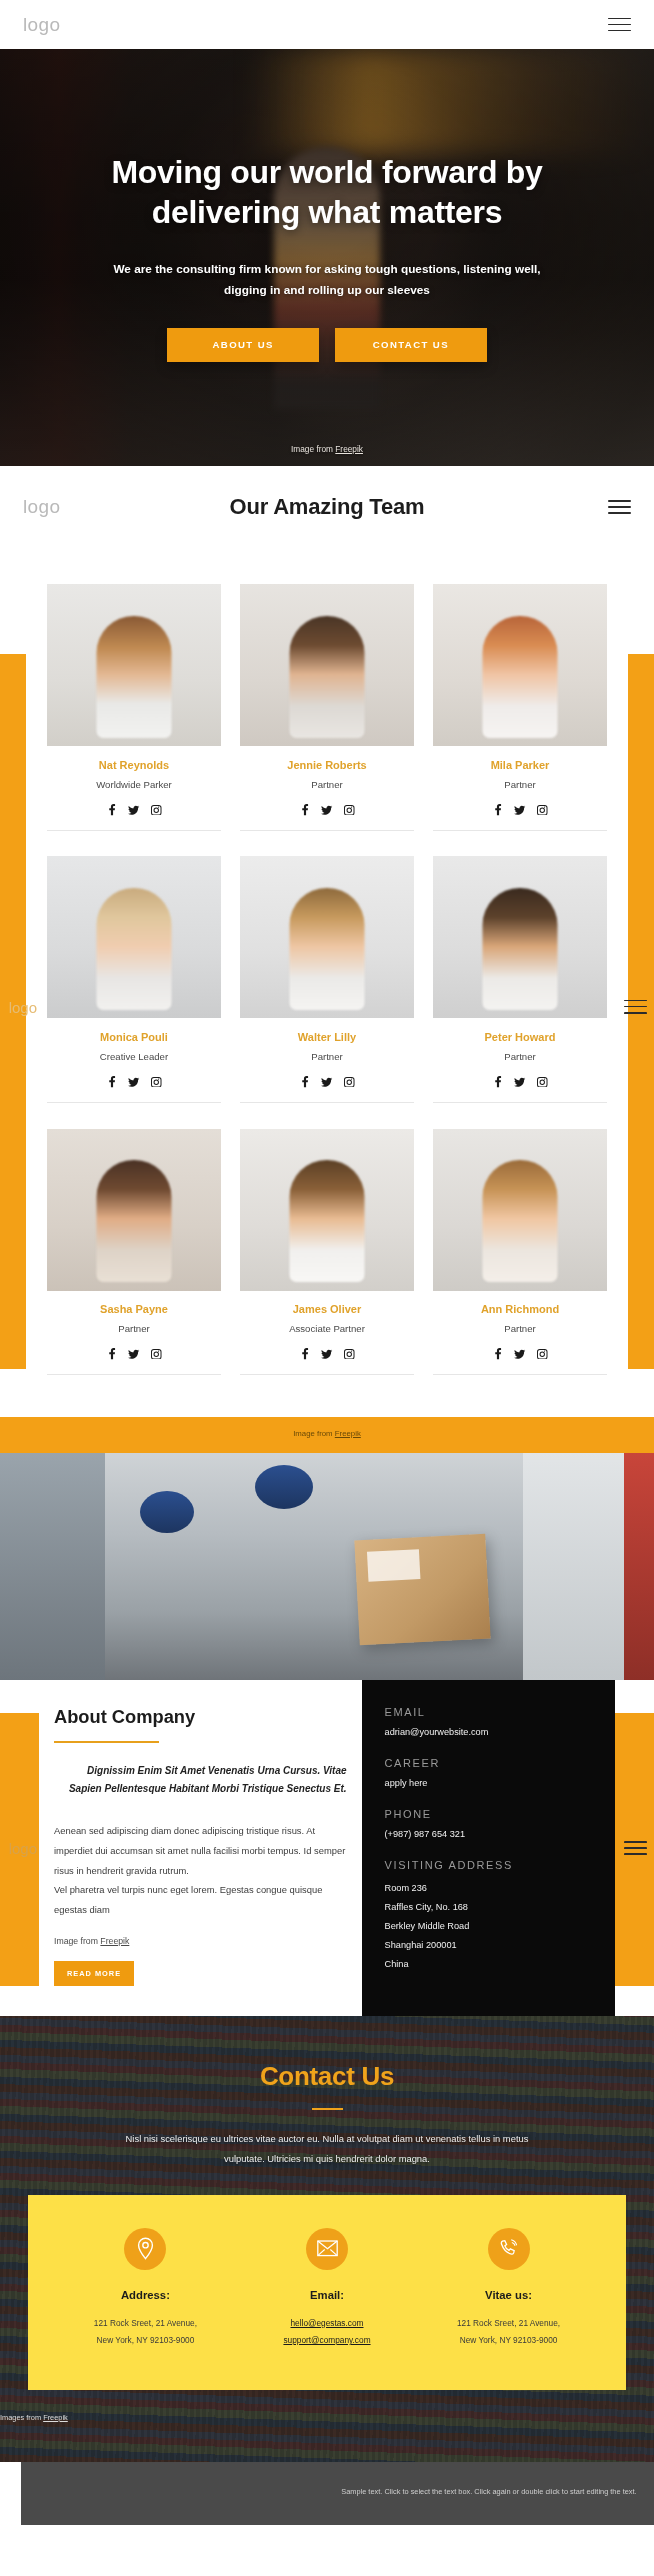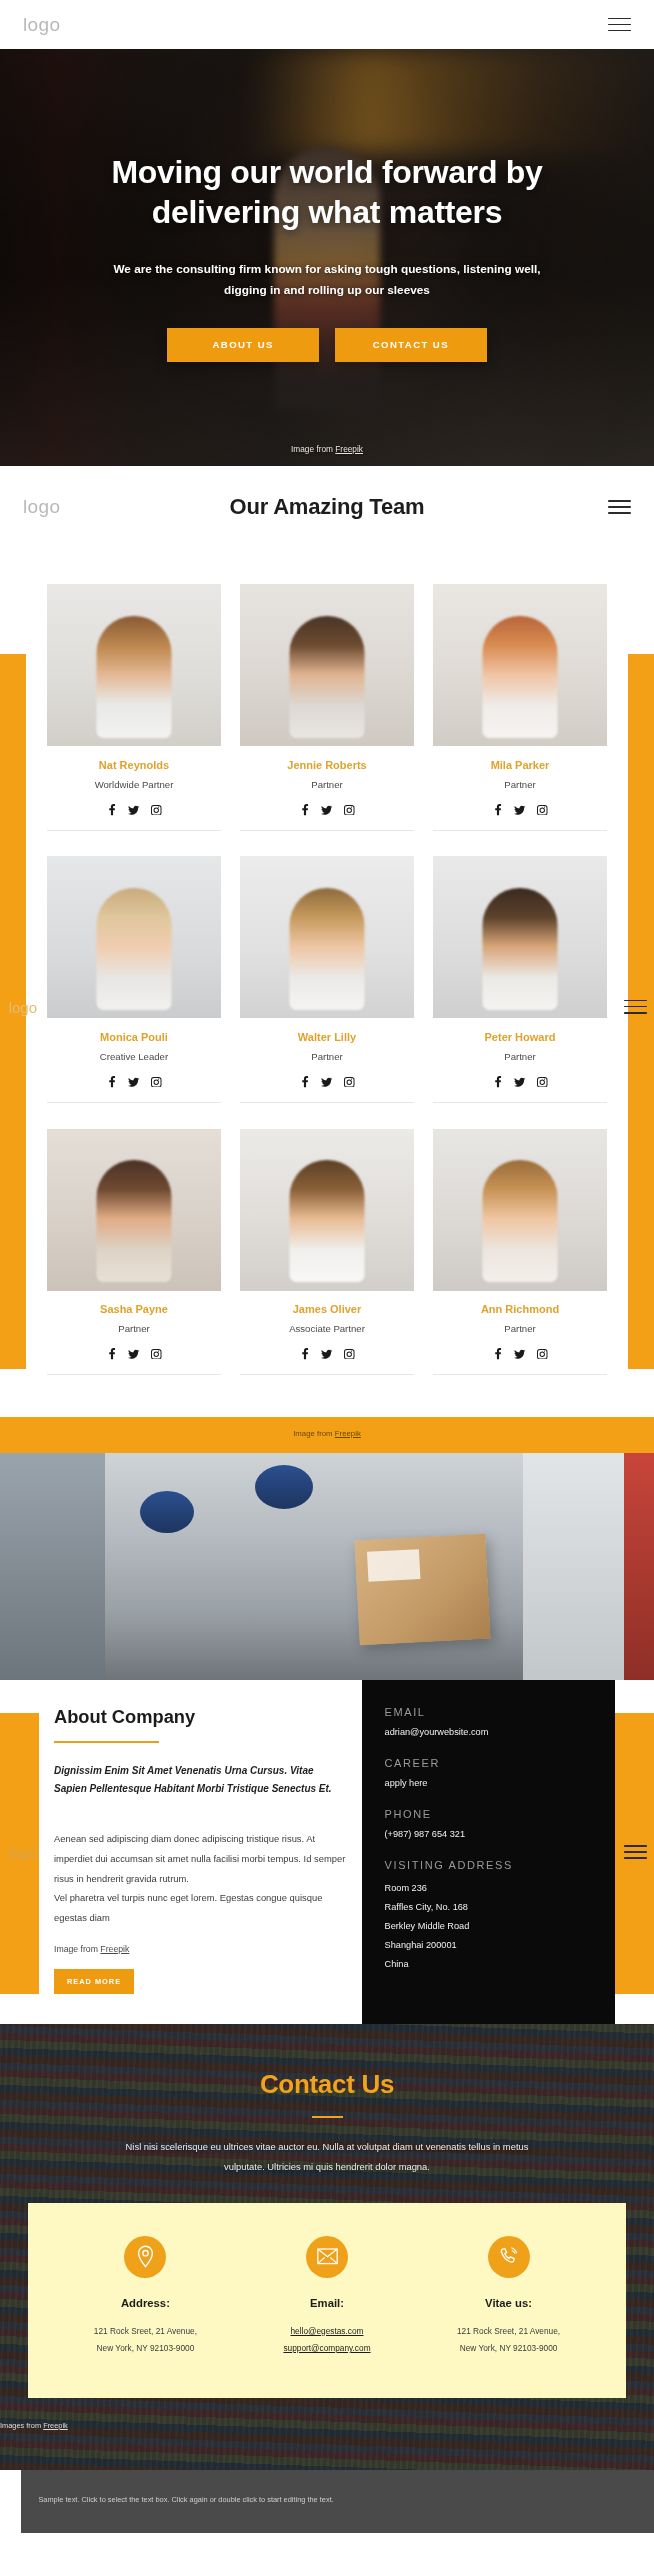--- a/index.html
+++ b/index.html
@@ -175,21 +175,21 @@
     position: absolute; left: 0; right: 0; top: 33px; bottom: 30px; background: #f3a016;
   }
   .about-inner {
     position: relative; z-index: 2; margin: 0 39px; display: flex; background: #fff;
   }
   .about-left { flex: 1 1 56%; background: #fff; padding: 26px 15px 30px; }
   .about-left h3 { font-size: 18.3px; font-weight: 700; color: #1c1c1c; }
   .about-rule { width: 105px; height: 2.6px; background: #e7a01c; margin: 12.2px 0 19px; }
   .about-lead {
     font-size: 10px; font-weight: 700; font-style: italic; color: #222;
-    line-height: 1.75; margin-bottom: 32px;
+    line-height: 1.75; margin-bottom: 24px; text-align: right;
   }
   .about-body p { font-size: 9.4px; color: #3c3c3c; line-height: 2.1; }
   .about-credit { margin-top: 15.7px; font-size: 8.7px; color: #4a4a4a; }
   .about-credit a { color: #4a4a4a; text-decoration: underline; }
   .readmore {
     margin-top: 15.7px; background: #ef9b0f; color: #fff; border: none;
     font-size: 7.4px; font-weight: 700; letter-spacing: 1px;
     padding: 7.8px 0; width: 80px; cursor: pointer;
   }
   .about-right { flex: 1 1 44%; background: #0a0a0a; padding: 26px 23px 30px; }
@@ -217,40 +217,40 @@
     content:""; position:absolute; inset:0; background: rgba(20,20,20,.45);
   }
   .contact-inner { position: relative; z-index: 2; text-align: center; }
   .contact h2 { font-size: 26px; font-weight: 700; color: #f0a31b; letter-spacing: -0.3px; }
   .contact-rule { width: 31px; height: 2.6px; background: #f0a31b; margin: 15.7px auto 19px; }
   .contact-sub {
     color: #efefef; font-size: 9.4px; line-height: 2.1; max-width: 410px;
     margin: 0 auto 26px; text-shadow: 0 0.9px 3.5px rgba(0,0,0,.6);
   }
   .contact-card {
-    background: #fef9c3; margin: 12px 28px; padding: 33px 31px 40px;
+    background: #fde047; margin: 12px 28px; padding: 33px 31px 40px;
     display: grid; grid-template-columns: repeat(3, 1fr); gap: 8.7px;
   }
   .cc-col { text-align: center; }
   .cc-icon {
     width: 42px; height: 42px; border-radius: 50%; background: #efa119;
     margin: 0 auto 19px; display: flex; align-items: center; justify-content: center;
   }
   .cc-title { font-size: 11.3px; font-weight: 700; color: #1c1c1c; margin-bottom: 14px; }
   .cc-line { font-size: 8.3px; color: #3a3a3a; line-height: 2.1; }
   .cc-line a { color: #1c1c1c; text-decoration: underline; }
   .contact-credit {
     position: relative; z-index: 2; text-align: left;
     margin-top: 23px; font-size: 7.4px; color: #ddd;
   }
   .contact-credit a { color: #ddd; text-decoration: underline; }
 
   
   .footer {
-    background: #4a4a4a; color: #cfcfcf; text-align: left;
+    background: #4a4a4a; color: #cfcfcf; text-align: right;
     padding: 23px 17.4px 26px; font-size: 7.4px; line-height: 1.9; margin-left: 21px;
   }
 </style>
 </head>
 <body>
 
 <div class="topbar">
   <div class="logo-text">logo</div>
   <div class="burger">
       <i></i>
@@ -297,21 +297,21 @@
     </div>
 
   <div class="team-inner">
     <div class="team-grid" id="team-grid">
         <div class="member">
           <div class="photo">
             <div class="bgfill" style="background:linear-gradient(180deg,#e9e8e6 0%,#dedcd8 60%,#d2cfc9 100%)"></div>
             <div class="head" style="background:linear-gradient(180deg,#8a5a35 0%,#c08a52 26%,#e3b893 48%,#e9e9e7 72%,#f2f2f0 100%)"></div>
           </div>
           <div class="member-name">Nat Reynolds</div>
-          <div class="member-role">Worldwide Partner</div>
+          <div class="member-role">Worldwide Parker</div>
           <div class="socials">
             <span>
               <svg width="9.6" height="11.3" viewBox="0 0 12 14">
                 <path fill="currentColor" d="M7.6 14V7.6h2.1l.3-2.5H7.6V3.5c0-.7.2-1.2 1.2-1.2h1.3V.1C9.8.1 9 0 8.1 0 6.2 0 4.9 1.2 4.9 3.3v1.8H2.8v2.5h2.1V14z"></path>
               </svg>
             </span>
             <span>
               <svg width="11.3" height="10.5" viewBox="0 0 16 13">
                 <path fill="currentColor" d="M16 1.5c-.6.3-1.2.4-1.9.5.7-.4 1.2-1 1.4-1.8-.6.4-1.3.7-2.1.8C12.8.4 12 0 11.1 0 9.3 0 7.9 1.4 7.9 3.1c0 .3 0 .5.1.7C5.3 3.7 2.8 2.4 1.1.4.8 1 .7 1.5.7 2c0 1.1.6 2.1 1.4 2.7-.5 0-1-.2-1.4-.4 0 1.6 1.1 2.9 2.6 3.2-.3.1-.6.1-.9.1h-.6c.4 1.3 1.6 2.2 3 2.3-1.1.9-2.5 1.4-4 1.4H0c1.5.9 3.2 1.5 5 1.5 6 0 9.3-5 9.3-9.3v-.4c.7-.5 1.2-1 1.7-1.6z"></path>
               </svg>

